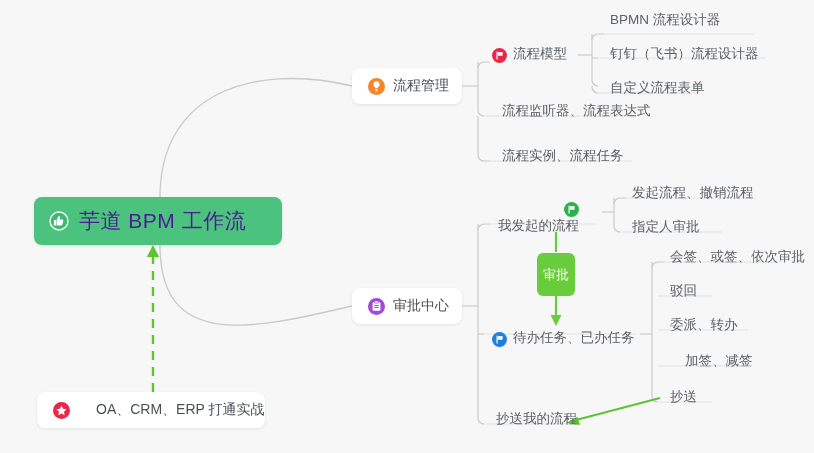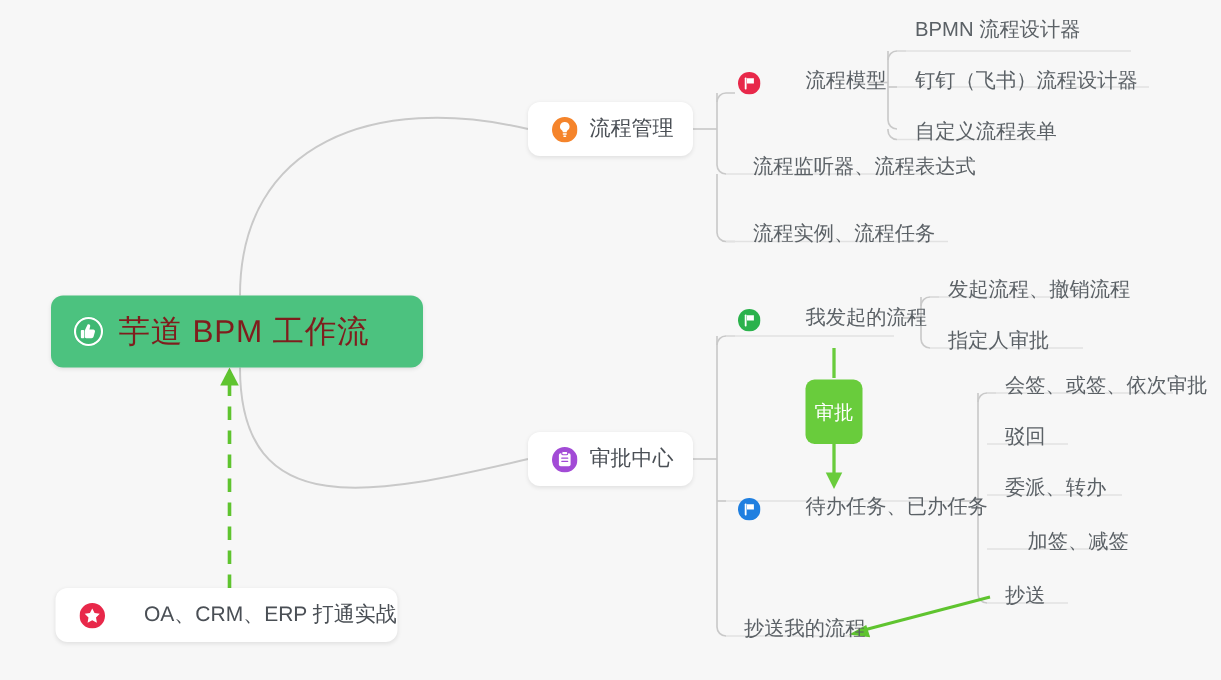--- a/index.html
+++ b/index.html
@@ -45,21 +45,21 @@
     background: #4cc27f;
     border-radius: 8px;
     padding: 0 14px;
     box-shadow: 0 1px 3px rgba(0,0,0,.10);
     color: #ffffff;
   }
   .root .label {
     font-size: 21px;
     letter-spacing: .5px;
     margin-left: 9px;
-    color: #7f1d1d;
+    color: #4c1d95;
   }
 
   
   .branch {
     background: #ffffff;
     border-radius: 8px;
     box-shadow: 0 1px 3px rgba(0,0,0,.09);
     height: 36px;
     padding: 0 16px;
   }
@@ -87,21 +87,21 @@
   }
 
   
   .leaf {
     font-size: 13.5px;
     color: #5b6166;
     padding: 0 6px 3px 6px;
     height: 22px;
     align-items: flex-end;
   }
-  .leaf.with-icon { padding-left: 2px; gap: 24px; }
+  .leaf.with-icon { padding-left: 2px; }
   .leaf .label { margin-left: 6px; }
 
   
   .icon {
     display: inline-block;
     flex: 0 0 auto;
     position: relative;
   }
   .icon svg { display: block; }
 
@@ -243,21 +243,21 @@
         <circle cx="8.5" cy="8.5" r="8.5" fill="#a24bd6"></circle>
         <rect x="4.6" y="4.2" width="7.8" height="8.6" rx="1.2" fill="#ffffff"></rect>
         <rect x="6.5" y="3" width="4" height="2.2" rx=".9" fill="#ffffff" stroke="#a24bd6" stroke-width=".7"></rect>
         <rect x="6.1" y="7" width="4.8" height=".9" rx=".45" fill="#a24bd6"></rect>
         <rect x="6.1" y="9.1" width="4.8" height=".9" rx=".45" fill="#a24bd6"></rect>
       </svg>
     </span>
     <span class="label">审批中心</span>
   </div>
 
-  <div class="node leaf with-icon" style="left:490px; top:202px;">
+  <div class="node leaf with-icon" style="left:490px; top:202px;flex-direction:column;">
     <span class="icon">
       <svg width="15" height="15" viewBox="0 0 15 15">
         <circle cx="7.5" cy="7.5" r="7.5" fill="#2bb24c"></circle>
         <rect x="4.5" y="3.6" width="1.2" height="8" rx=".5" fill="#ffffff"></rect>
         <path d="M6 4.1 h4.6 v3.6 H6 z" fill="#ffffff"></path>
       </svg>
     </span>
     <span class="label">我发起的流程</span>
   </div>
 

